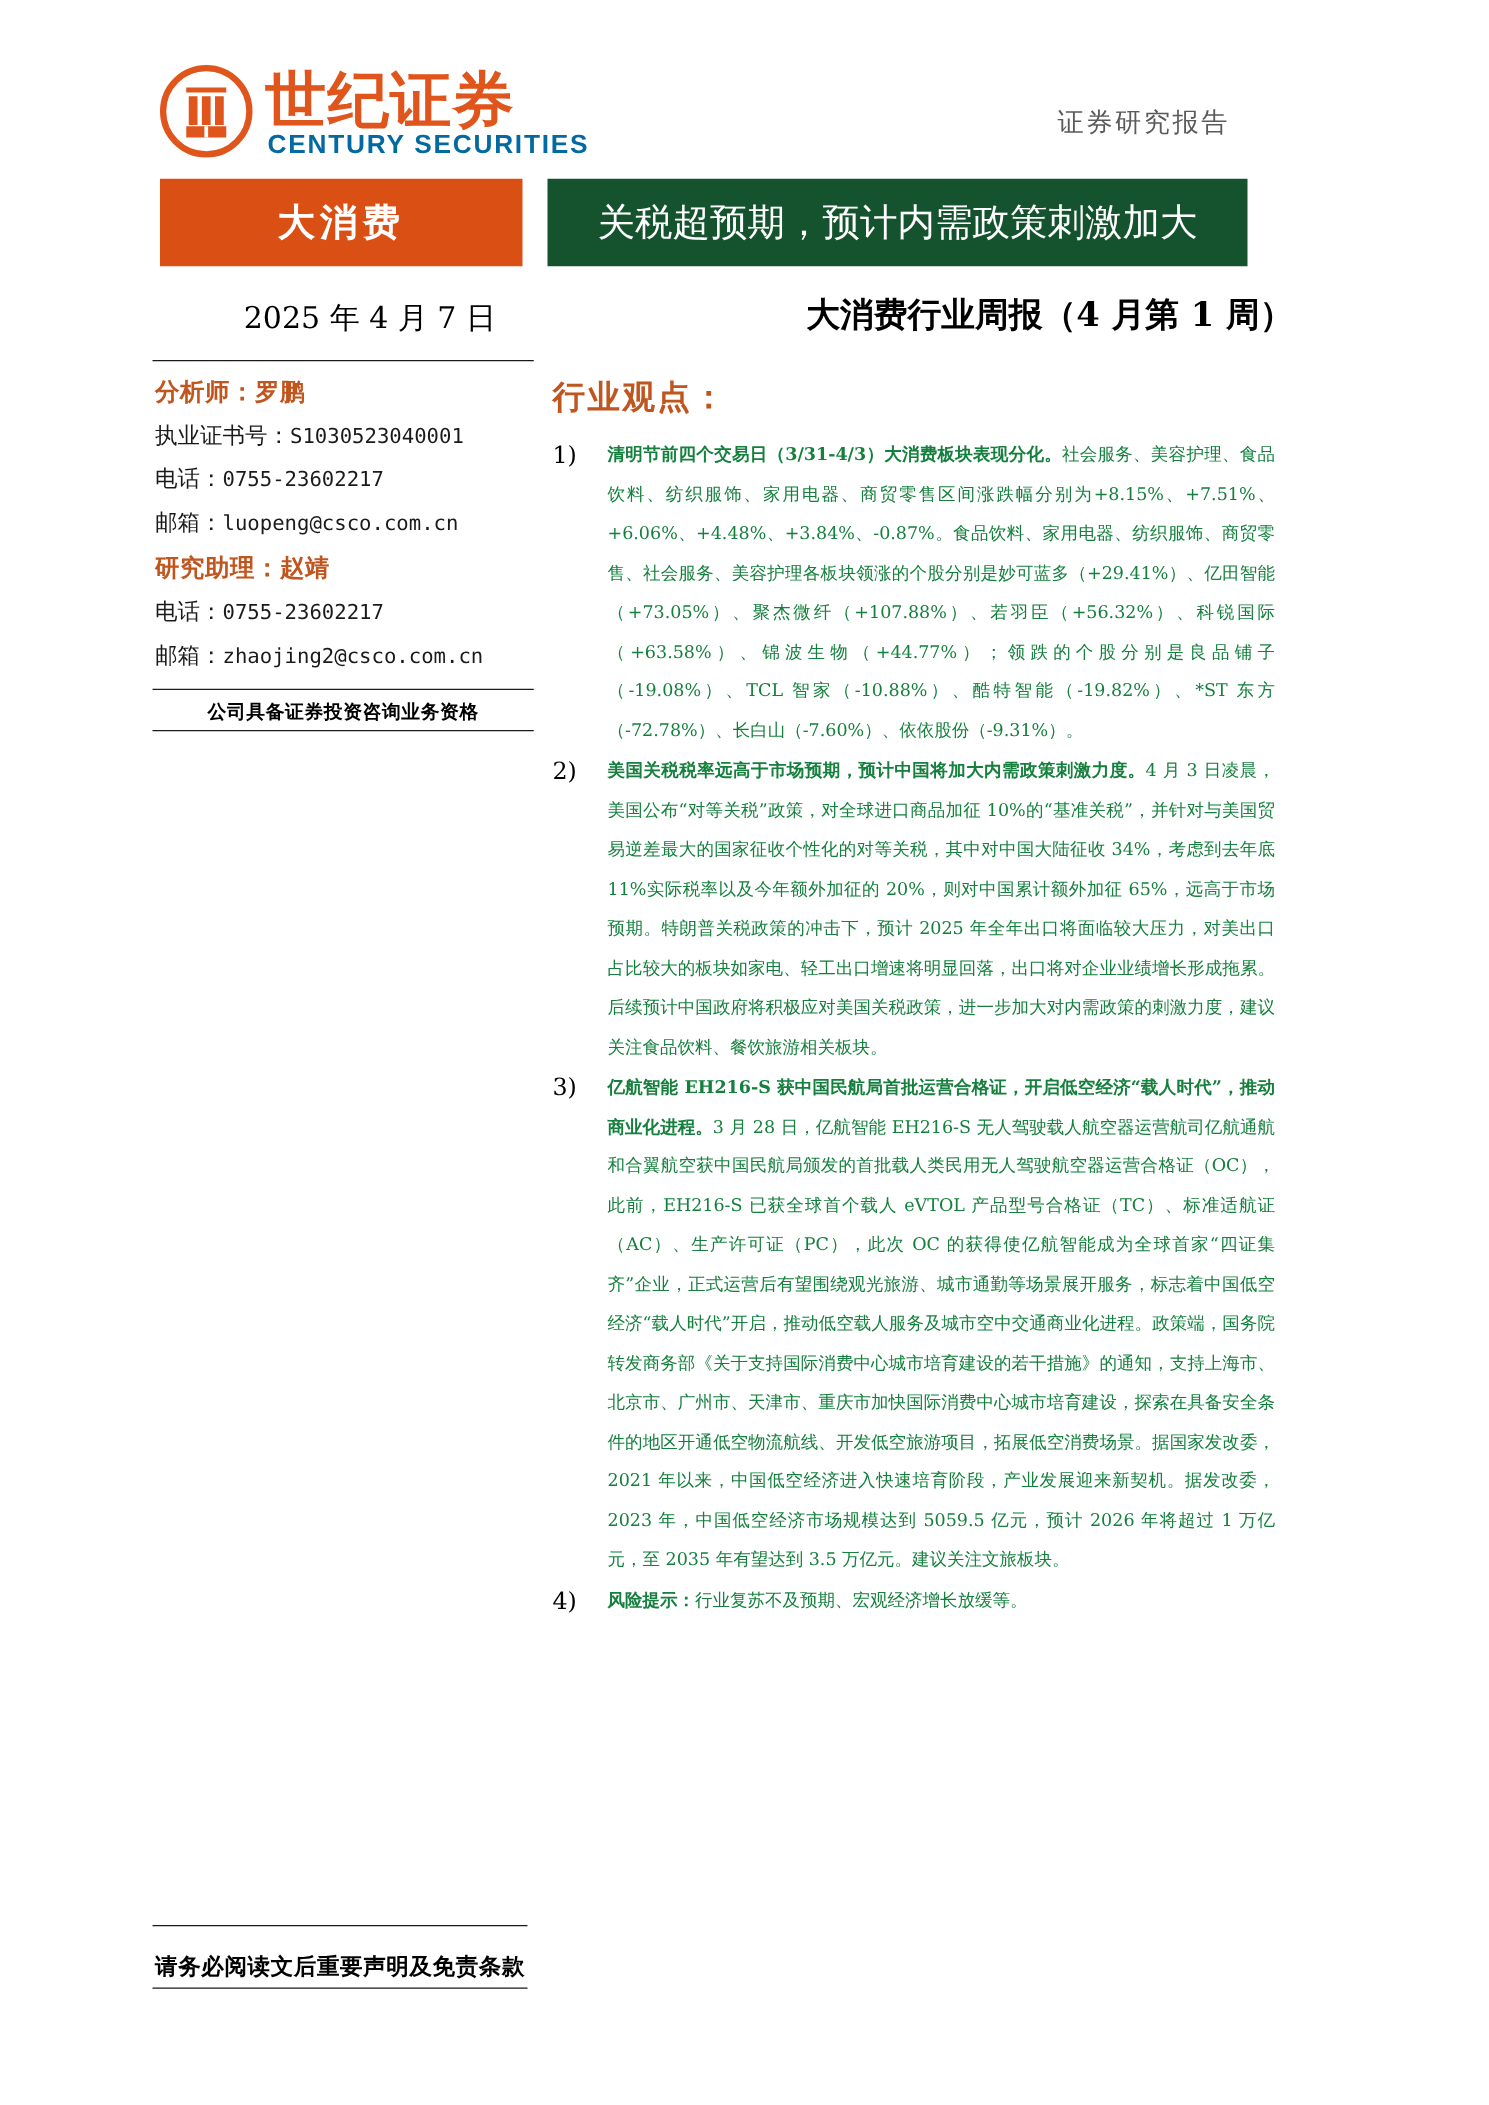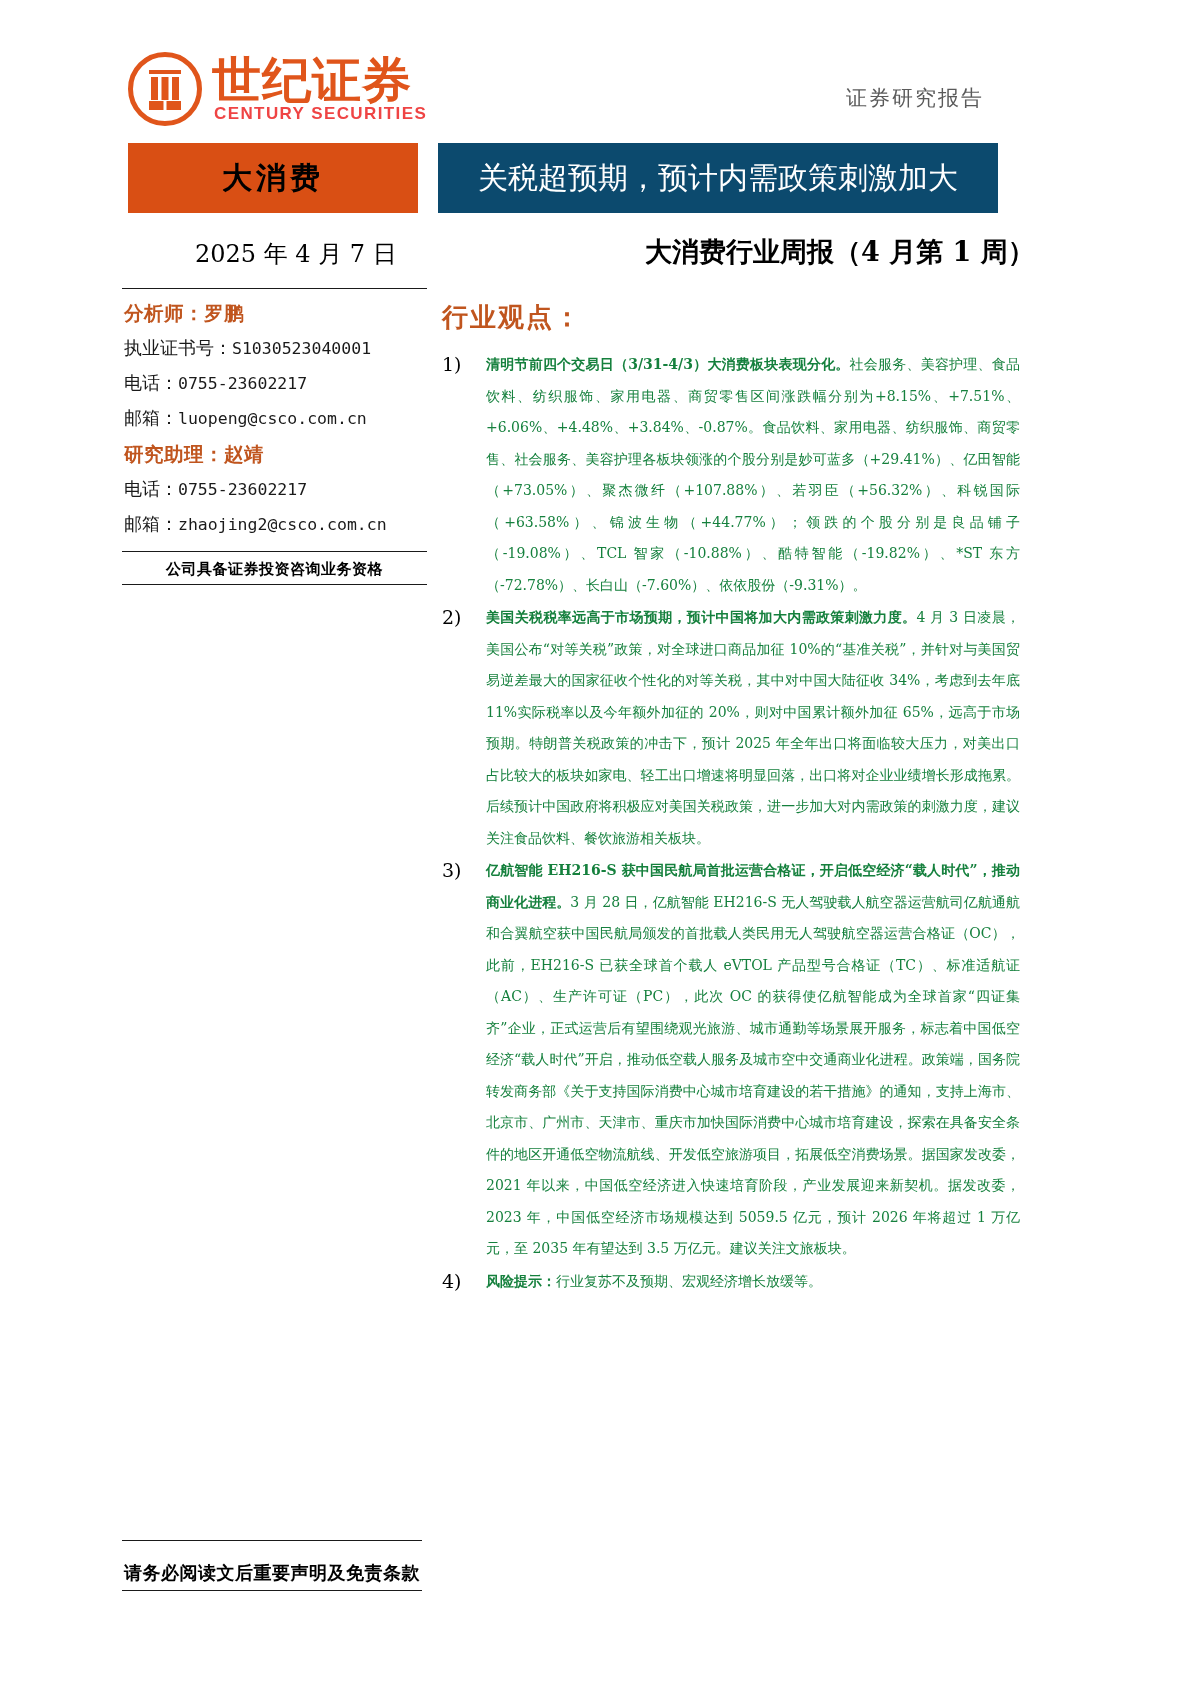--- a/index.html
+++ b/index.html
@@ -49,50 +49,50 @@
     font-weight: bold;
     color: #E0551B;
     letter-spacing: 1px;
     white-space: nowrap;
   }
   .logo-en {
     position: absolute;
     left: 86px;
     top: 52px;
     font-family: "Liberation Sans", sans-serif;
-    font-size: 17px;
-    font-weight: bold;
-    color: #ef4444;
+    font-size: 21px;
+    font-weight: bold;
+    color: #0369a1;
     letter-spacing: 1.4px;
     white-space: nowrap;
   }
 
   .sector-badge {
     position: absolute;
     left: 128px;
     top: 143px;
     width: 290px;
     height: 70px;
     background: #D94F14;
-    color: #000000;
+    color: #ffffff;
     font-size: 30px;
     font-weight: bold;
     letter-spacing: 4px;
     display: flex;
     align-items: center;
     justify-content: center;
     font-family: "DejaVu Serif", "Liberation Serif", serif;
   }
   .title-bar {
     position: absolute;
     left: 438px;
     top: 143px;
     width: 560px;
     height: 70px;
-    background: #0c4a6e;
+    background: #14532d;
     color: #ffffff;
     font-size: 30px;
     font-weight: normal;
     display: flex;
     align-items: center;
     justify-content: center;
     letter-spacing: 0px;
     font-family: "DejaVu Serif", "Liberation Serif", serif;
     white-space: nowrap;
   }

